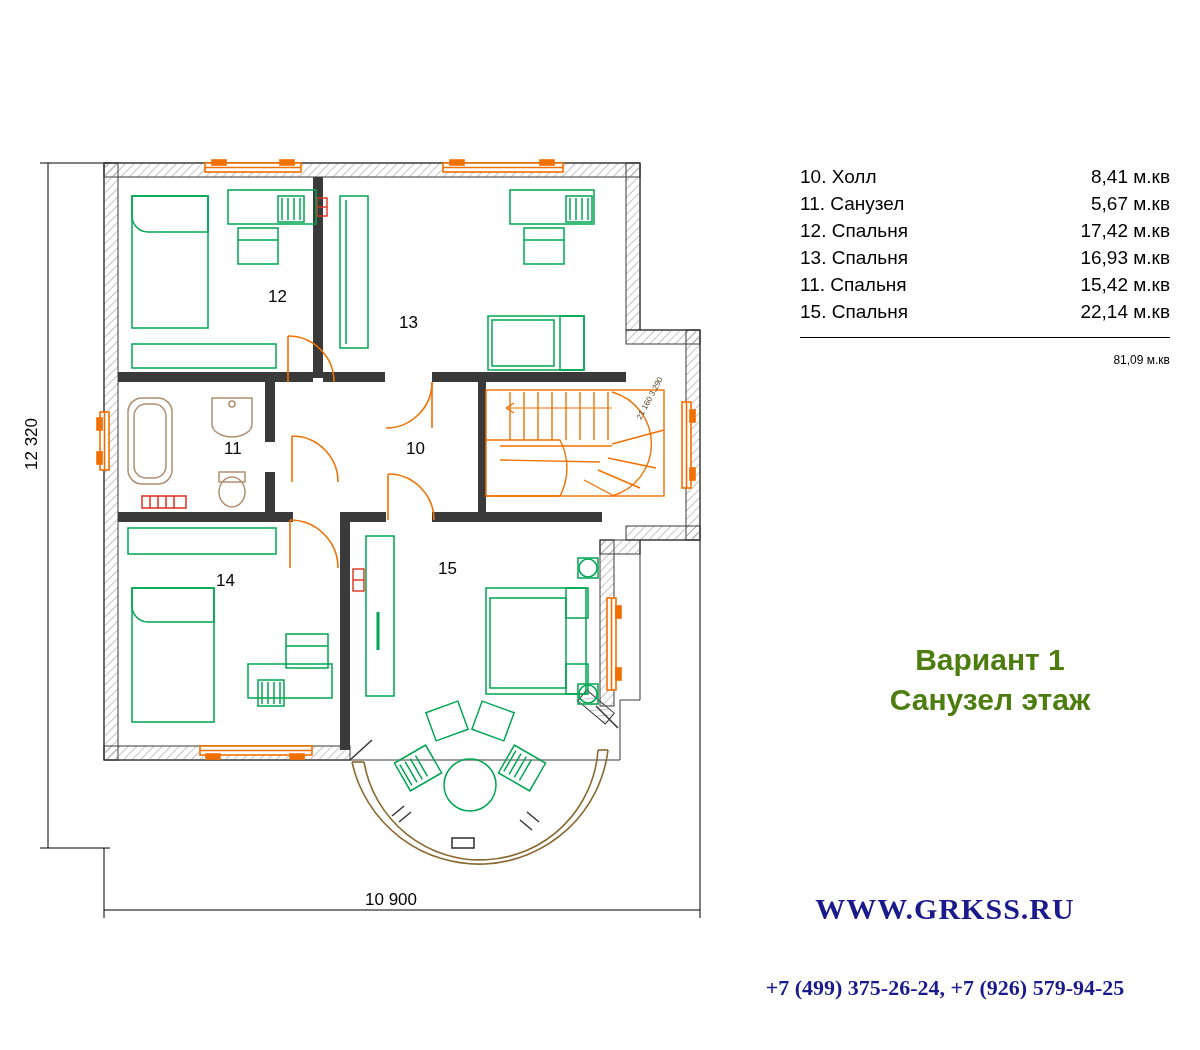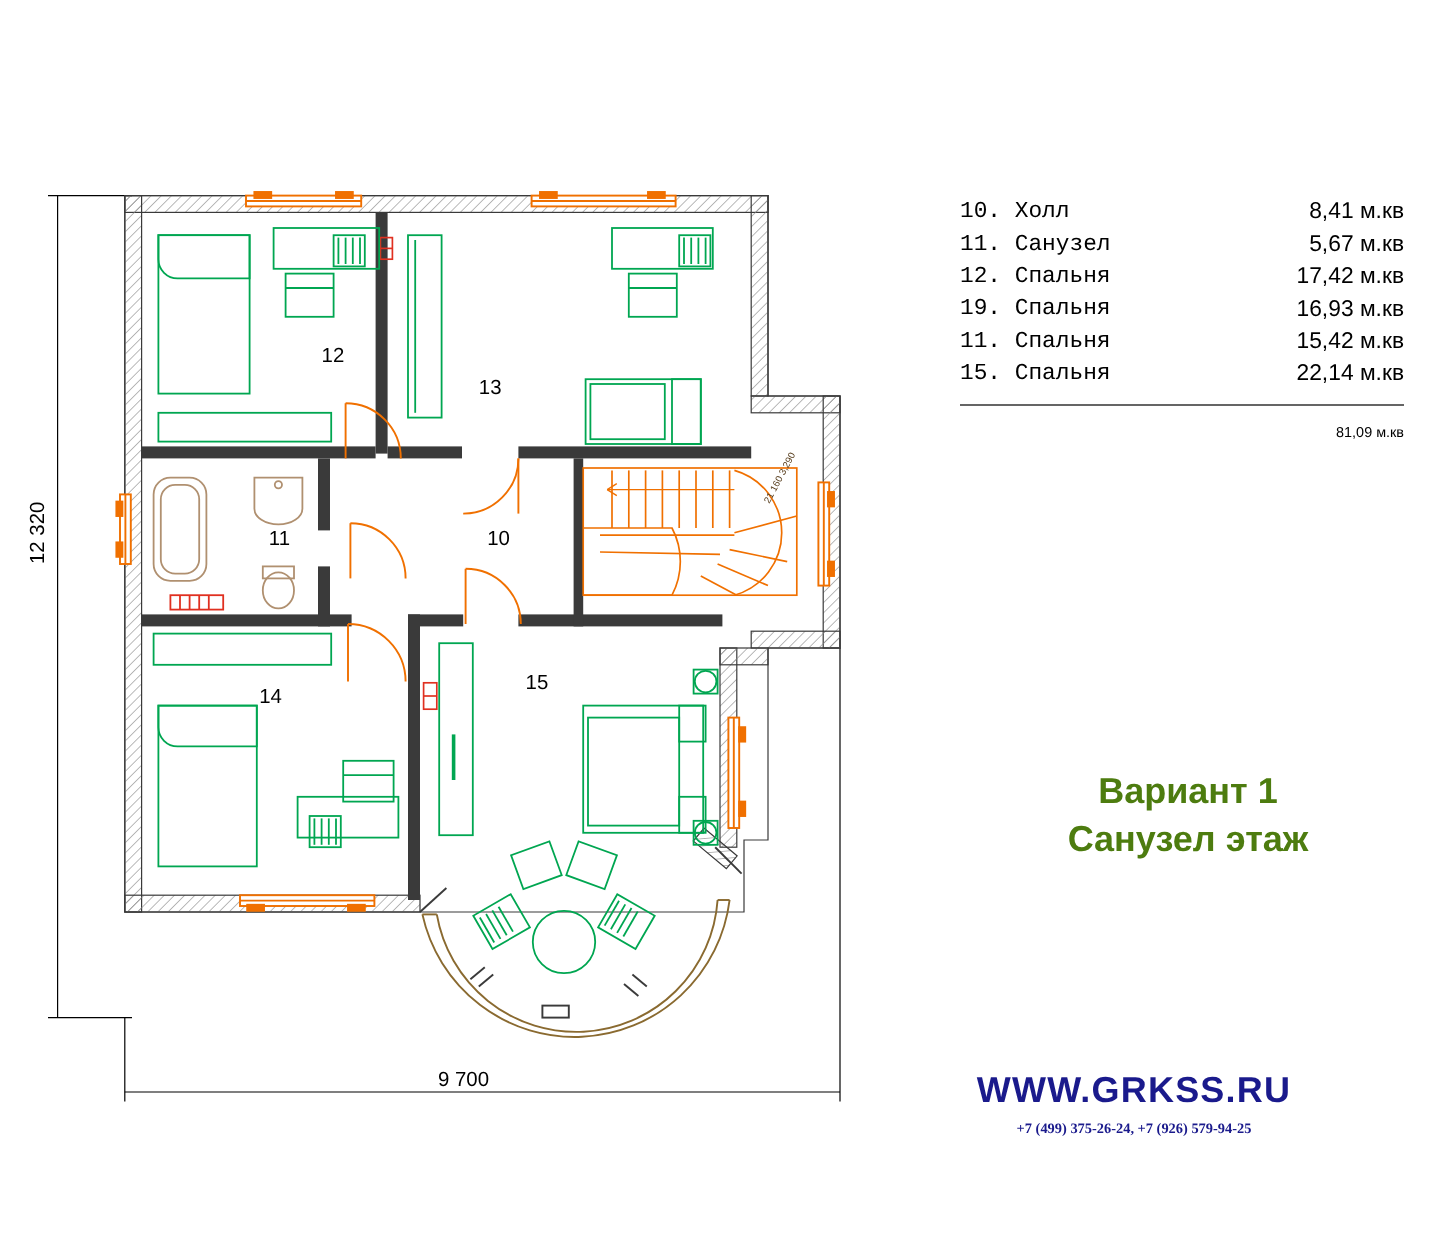--- a/index.html
+++ b/index.html
@@ -34,21 +34,21 @@
     width: 370px;
   }
   .legend-row {
     display: flex;
     justify-content: space-between;
     font-size: 19px;
     line-height: 27px;
     color: #000;
     white-space: nowrap;
   }
-  .legend-name { text-align: left; font-family: Liberation Mono, monospace; }
+  .legend-name { text-align: left; }
   .legend-area { text-align: center; }
   .legend-rule {
     border: none;
     border-top: 1.2px solid #000;
     margin: 12px 0 10px 0;
   }
   .legend-total {
     text-align: right;
     font-size: 12px;
     line-height: 24px;
@@ -69,31 +69,32 @@
   
   .footer {
     position: absolute;
     left: 700px;
     top: 890px;
     width: 490px;
     text-align: center;
     color: #1a1a8c;
   }
   .footer .site {
-    font-family: Liberation Sans, sans-serif;
+    font-family: Liberation Serif, serif;
     font-size: 30px;
     font-weight: bold;
     letter-spacing: 1px;
     line-height: 38px;
   }
   .footer .phones {
     font-family: "Liberation Serif", serif;
-    font-size: 12px;
+    font-size: 22px;
     font-weight: bold;
     line-height: 24px;
+    margin-top: 48px;
   }
   .footer .email {
     font-family: "Liberation Serif", serif;
     font-size: 17px;
     font-weight: bold;
     line-height: 24px;
   }
   
   .dim-label {
     position: absolute;
@@ -392,37 +393,37 @@
       <text x="268" y="302">12</text>
       <text x="399" y="328">13</text>
       <text x="224" y="454">11</text>
       <text x="406" y="454">10</text>
       <text x="216" y="586">14</text>
       <text x="438" y="574">15</text>
     </g>
   </svg>
 
   <div class="dim-label dim-vertical">12 320</div>
-  <div class="dim-label dim-horizontal">9 700</div>
+  <div class="dim-label dim-horizontal">10 900</div>
 
   <div class="legend">
     <div class="legend-row">
       <span class="legend-name"><span>10.</span> <span>Холл</span></span>
       <span class="legend-area">8,41 м.кв</span>
     </div>
     <div class="legend-row">
       <span class="legend-name"><span>11.</span> <span>Санузел</span></span>
       <span class="legend-area">5,67 м.кв</span>
     </div>
     <div class="legend-row">
       <span class="legend-name"><span>12.</span> <span>Спальня</span></span>
       <span class="legend-area">17,42 м.кв</span>
     </div>
     <div class="legend-row">
-      <span class="legend-name"><span>19.</span> <span>Спальня</span></span>
+      <span class="legend-name"><span>13.</span> <span>Спальня</span></span>
       <span class="legend-area">16,93 м.кв</span>
     </div>
     <div class="legend-row">
       <span class="legend-name"><span>11.</span> <span>Спальня</span></span>
       <span class="legend-area">15,42 м.кв</span>
     </div>
     <div class="legend-row">
       <span class="legend-name"><span>15.</span> <span>Спальня</span></span>
       <span class="legend-area">22,14 м.кв</span>
     </div>

